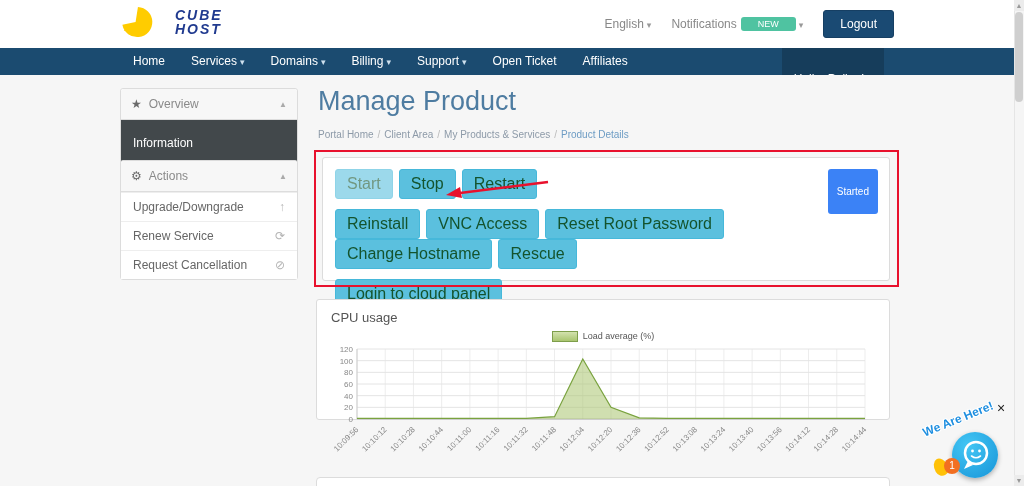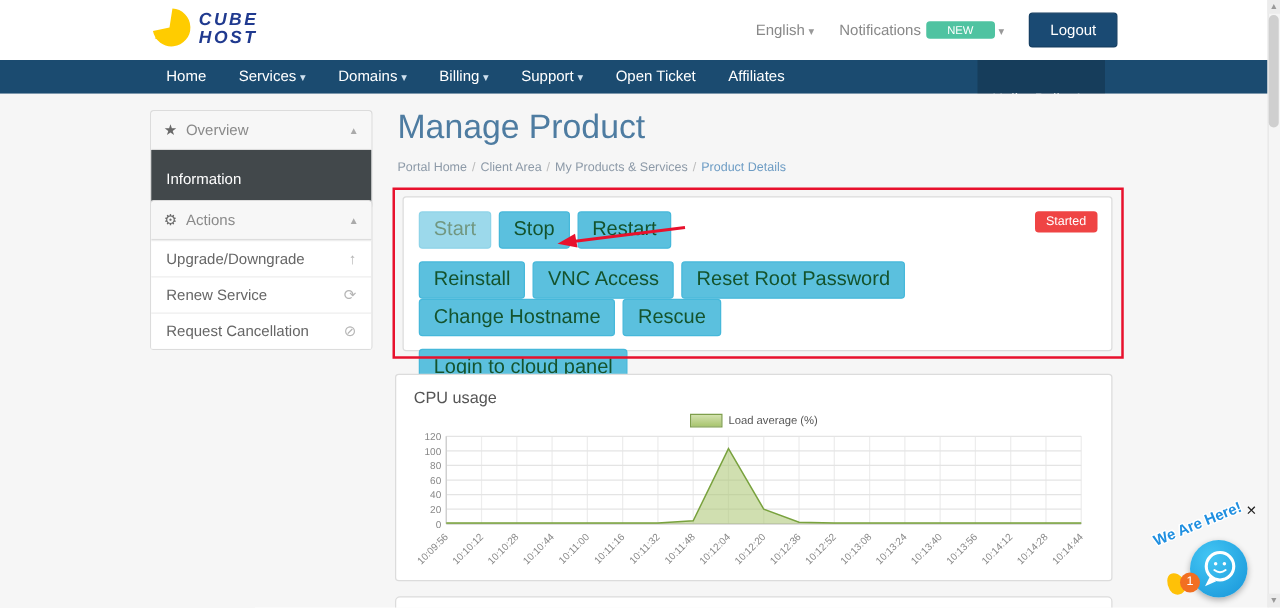--- a/index.html
+++ b/index.html
@@ -5,21 +5,21 @@
   * { box-sizing: border-box; margin: 0; padding: 0; }
   html,body { width:1024px; height:486px; }
   body {
     font-family: "Liberation Sans", sans-serif;
     background: #ffffff;
     position: relative;
     overflow: hidden;
   }
   
   .topbar { position:absolute; left:0; top:0; width:1024px; height:48px; background:#fff; }
-  .brand { position:absolute; left:120px; top:5px; display:flex; align-items:center; gap:5px; }
+  .brand { position:absolute; left:120px; top:5px; display:flex; align-items:center; gap:21px; }
   .brand-text { font-weight:bold; font-style:italic; font-size:14px; line-height:14px; color:#203a8f; letter-spacing:2px; }
   .topbar-right { position:absolute; right:130px; top:10px; display:flex; align-items:center; gap:20px; }
   .top-link { font-size:12px; color:#888; text-decoration:none; cursor:pointer; }
   .caret { font-size:9px; color:#999; margin-left:3px; }
   .badge-new { background:#4fc3a1; color:#fff; font-size:9px; padding:2px 17px; border-radius:3px; margin-left:4px; vertical-align:1px; }
   .btn-logout { background:#1a4a73; border:1px solid #163f63; color:#fff; font-size:12px; padding:6px 16px; border-radius:3px; cursor:pointer; }
   
   .mainnav { position:absolute; left:0; top:48px; width:1024px; height:27px; background:#1b4b70; }
   .mainnav-items { position:absolute; left:120px; top:0; display:flex; height:27px; }
   .nav-item { color:#fff; font-size:12px; line-height:27px; padding:0 13px; text-decoration:none; cursor:pointer; white-space:nowrap; }
@@ -43,26 +43,26 @@
   .page-title { position:absolute; left:318px; top:86px; font-size:27px; font-weight:400; color:#4e7ca1; }
   .breadcrumb { position:absolute; left:318px; top:129px; font-size:10px; color:#9a9a9a; }
   .breadcrumb a { color:#8d9aa8; text-decoration:none; cursor:pointer; }
   .breadcrumb .sep { color:#bbb; margin:0 4px; }
   .breadcrumb .last { color:#6d9cc4; }
   
   .controls-panel { position:absolute; left:322px; top:157px; width:568px; height:124px; padding:11px 12px; }
   .btn-row { margin-bottom:10px; }
   .btn-info { display:inline-block; background:#5bc0de; border:1px solid #46b8da; color:#14532d; font-size:16px; padding:5px 11px; border-radius:3px; margin-right:6px; cursor:pointer; }
   .btn-info.disabled { opacity:0.6; cursor:default; }
-  .status-badge { position:absolute; right:11px; top:11px; background:#ef4444; color:#fff; font-size:10px; padding:3px 9px; border-radius:3px;margin-left:48px; }
+  .status-badge { position:absolute; right:11px; top:11px; background:#3b82f6; color:#fff; font-size:10px; padding:17px 9px; border-radius:3px;margin-left:48px; }
   
   .anno-rect { position:absolute; left:314px; top:150px; width:585px; height:137px; border:2px solid #e8112d; pointer-events:none; z-index:5; }
   .anno-arrow { position:absolute; left:438px; top:172px; z-index:6; pointer-events:none; }
   
-  .cpu-panel { position:absolute; left:316px; top:299px; width:574px; height:166px; }
+  .cpu-panel { position:absolute; left:316px; top:299px; width:574px; height:121px; }
   .cpu-title { padding:10px 14px 4px 14px; font-size:13px; color:#555; }
   .legend { display:flex; justify-content:center; align-items:center; gap:5px; font-size:9px; color:#555; height:14px; }
   .legend-box { width:26px; height:11px; background:linear-gradient(#d3e2ae,#a9c56f); border:1px solid #7e9e4b; }
   .chart-wrap { padding:0 4px; }
   
   .bottom-strip { position:absolute; left:316px; top:477px; width:574px; height:12px; border-radius:4px 4px 0 0; }
   
   .chat-close { position:absolute; left:997px; top:400px; font-size:14px; color:#222; cursor:pointer; z-index:10; }
   .chat-label { position:absolute; left:918px; top:412px; width:80px; font-weight:bold; font-size:12px; color:#1f8fe0; transform:rotate(-22deg); text-align:center; z-index:9;
     text-shadow:-1px -1px 0 #fff, 1px -1px 0 #fff, -1px 1px 0 #fff, 1px 1px 0 #fff; }

